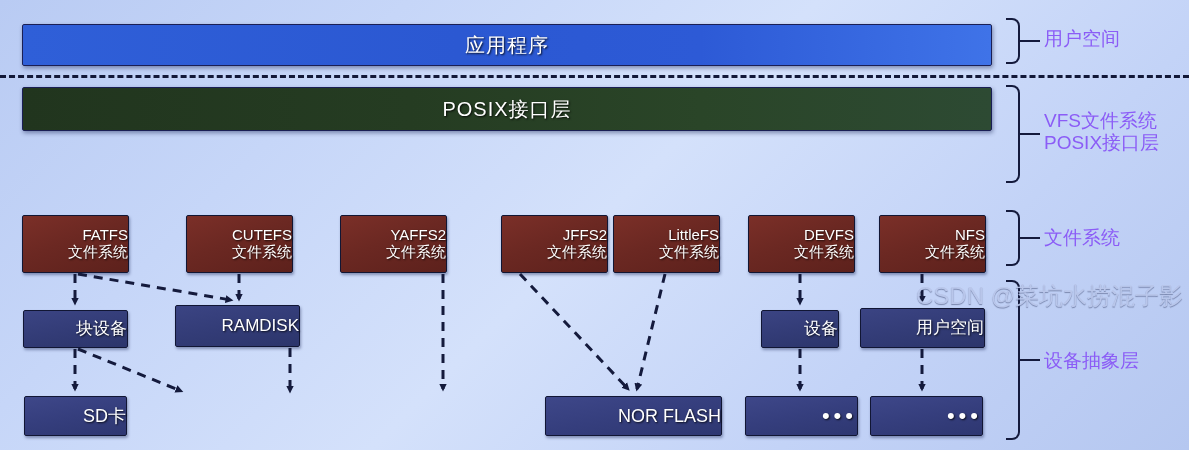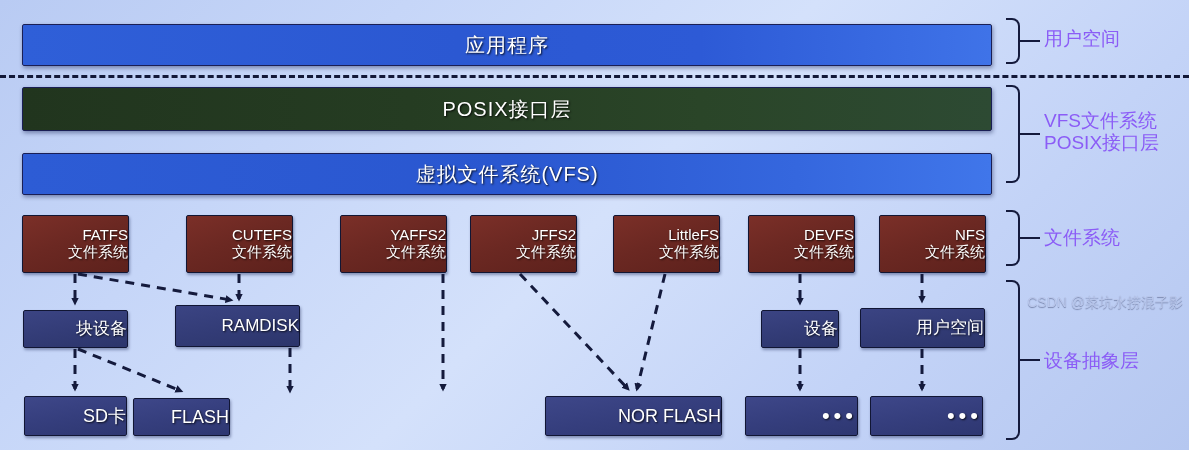--- a/index.html
+++ b/index.html
@@ -69,57 +69,54 @@
   .bracket{position:absolute;box-sizing:border-box;
     border:2px solid #141a3c;border-left:none;border-radius:0 8px 8px 0;}
   .bracket-stem{position:absolute;border-top:2px solid #141a3c;}
   .caption{
     position:absolute;color:#8b5cf6;font-size:19px;line-height:1.18;
     white-space:nowrap;
   }
 
   .watermark{
     position:absolute;right:6px;bottom:4px;
-    font-size:14px;color:#b9c6ea;opacity:.92;
+    font-size:24px;color:#b9c6ea;opacity:.92;
     text-shadow:0 1px 1px rgba(40,50,90,.5);
     white-space:nowrap;
   }
 </style>
 </head>
 <body>
 
 <div id="stage">
 
   <div class="layerbar bar-app">
     <span>应用程序</span>
   </div>
 
   <div class="divider"></div>
 
   <div class="layerbar bar-posix">
     <span>POSIX接口层</span>
   </div>
 
-  <div class="layerbar bar-vfs">
-    <span>虚拟文件系统(VFS)</span>
-  </div>
 
   <div class="node fsnode" style="left:22px;top:215px;width:107px;height:58px;">
     <span class="l1">FATFS</span>
     <span class="l2">文件系统</span>
   </div>
   <div class="node fsnode" style="left:186px;top:215px;width:107px;height:58px;">
     <span class="l1">CUTEFS</span>
     <span class="l2">文件系统</span>
   </div>
   <div class="node fsnode" style="left:340px;top:215px;width:107px;height:58px;">
     <span class="l1">YAFFS2</span>
     <span class="l2">文件系统</span>
   </div>
-  <div class="node fsnode" style="left:470px;top:215px;width:107px;height:58px;">
+  <div class="node fsnode" style="left:501px;top:215px;width:107px;height:58px;">
     <span class="l1">JFFS2</span>
     <span class="l2">文件系统</span>
   </div>
   <div class="node fsnode" style="left:613px;top:215px;width:107px;height:58px;">
     <span class="l1">LittleFS</span>
     <span class="l2">文件系统</span>
   </div>
   <div class="node fsnode" style="left:748px;top:215px;width:107px;height:58px;">
     <span class="l1">DEVFS</span>
     <span class="l2">文件系统</span>
@@ -137,23 +134,20 @@
   </div>
   <div class="node devnode" style="left:761px;top:310px;width:78px;height:38px;padding-left:36px;">
     <span>设备</span>
   </div>
   <div class="node devnode" style="left:860px;top:308px;width:125px;height:40px;">
     <span>用户空间</span>
   </div>
 
   <div class="node hwnode" style="left:24px;top:396px;width:103px;height:40px;">
     <span>SD卡</span>
-  </div>
-  <div class="node hwnode" style="left:133px;top:398px;width:97px;height:38px;">
-    <span>FLASH</span>
   </div>
   <div class="node hwnode" style="left:545px;top:396px;width:177px;height:40px;">
     <span>NOR FLASH</span>
   </div>
   <div class="node hwnode" style="left:745px;top:396px;width:113px;height:40px;">
     <span class="dots">•••</span>
   </div>
   <div class="node hwnode" style="left:870px;top:396px;width:113px;height:40px;">
     <span class="dots">•••</span>
   </div>

